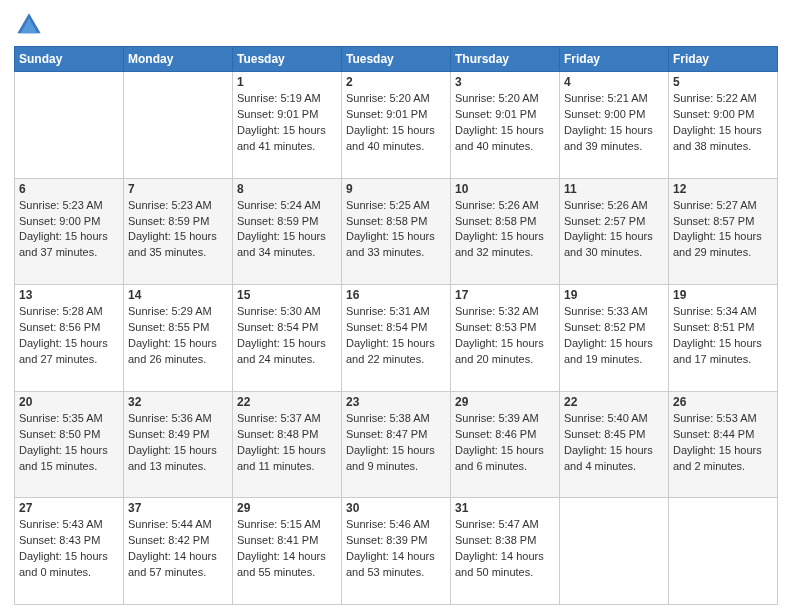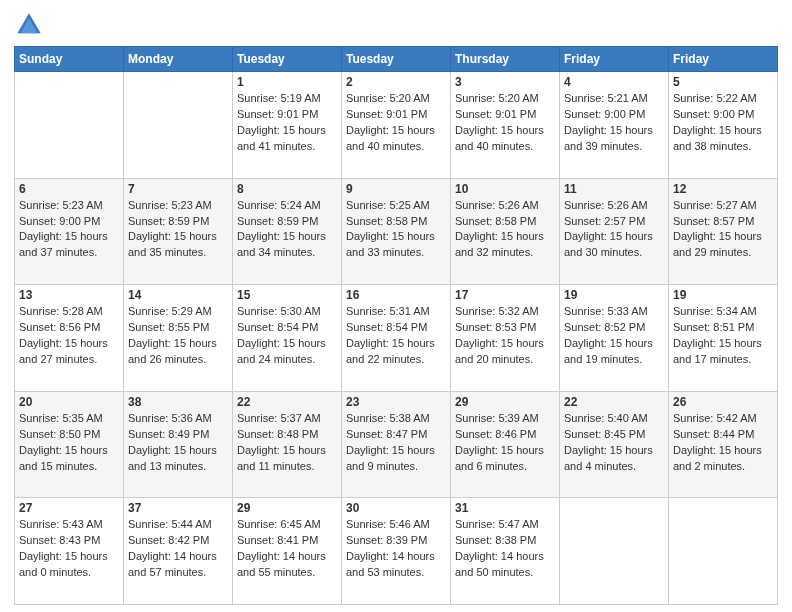--- a/index.html
+++ b/index.html
@@ -258,21 +258,21 @@
           </td>
         </tr>
         <tr>
           <td>
             <span class="day-number">20</span>
             <div class="day-info">Sunrise: 5:35 AM
 Sunset: 8:50 PM
 Daylight: 15 hours and 15 minutes.</div>
           </td>
           <td>
-            <span class="day-number">38</span>
+            <span class="day-number">32</span>
             <div class="day-info">Sunrise: 5:36 AM
 Sunset: 8:49 PM
 Daylight: 15 hours and 13 minutes.</div>
           </td>
           <td>
             <span class="day-number">22</span>
             <div class="day-info">Sunrise: 5:37 AM
 Sunset: 8:48 PM
 Daylight: 15 hours and 11 minutes.</div>
           </td>
@@ -289,41 +289,41 @@
 Daylight: 15 hours and 6 minutes.</div>
           </td>
           <td>
             <span class="day-number">22</span>
             <div class="day-info">Sunrise: 5:40 AM
 Sunset: 8:45 PM
 Daylight: 15 hours and 4 minutes.</div>
           </td>
           <td>
             <span class="day-number">26</span>
-            <div class="day-info">Sunrise: 5:42 AM
+            <div class="day-info">Sunrise: 5:53 AM
 Sunset: 8:44 PM
 Daylight: 15 hours and 2 minutes.</div>
           </td>
         </tr>
         <tr>
           <td>
             <span class="day-number">27</span>
             <div class="day-info">Sunrise: 5:43 AM
 Sunset: 8:43 PM
 Daylight: 15 hours and 0 minutes.</div>
           </td>
           <td>
             <span class="day-number">37</span>
             <div class="day-info">Sunrise: 5:44 AM
 Sunset: 8:42 PM
 Daylight: 14 hours and 57 minutes.</div>
           </td>
           <td>
             <span class="day-number">29</span>
-            <div class="day-info">Sunrise: 6:45 AM
+            <div class="day-info">Sunrise: 5:15 AM
 Sunset: 8:41 PM
 Daylight: 14 hours and 55 minutes.</div>
           </td>
           <td>
             <span class="day-number">30</span>
             <div class="day-info">Sunrise: 5:46 AM
 Sunset: 8:39 PM
 Daylight: 14 hours and 53 minutes.</div>
           </td>
           <td>

